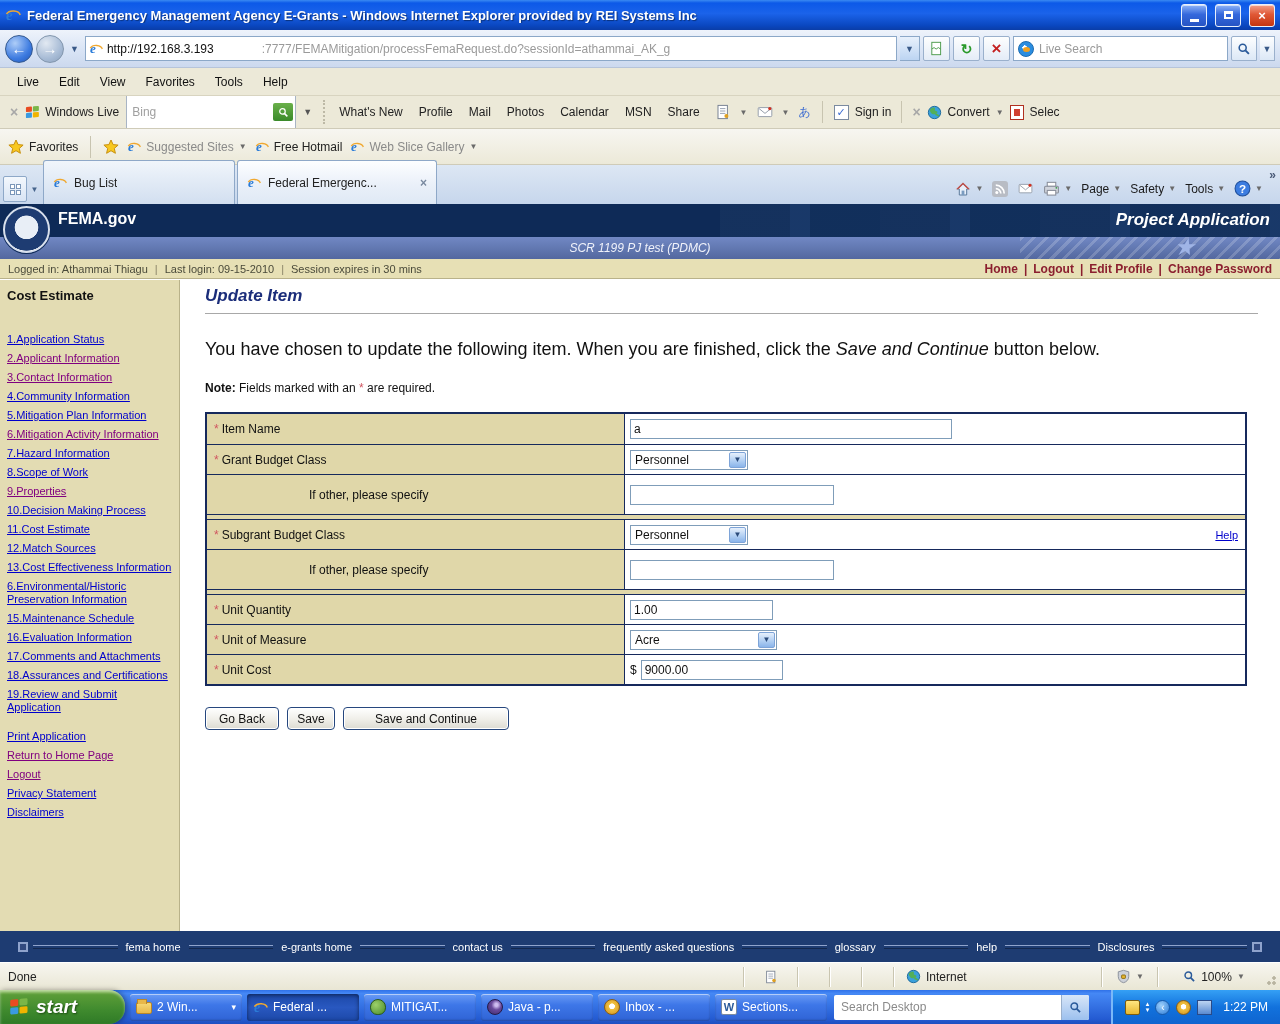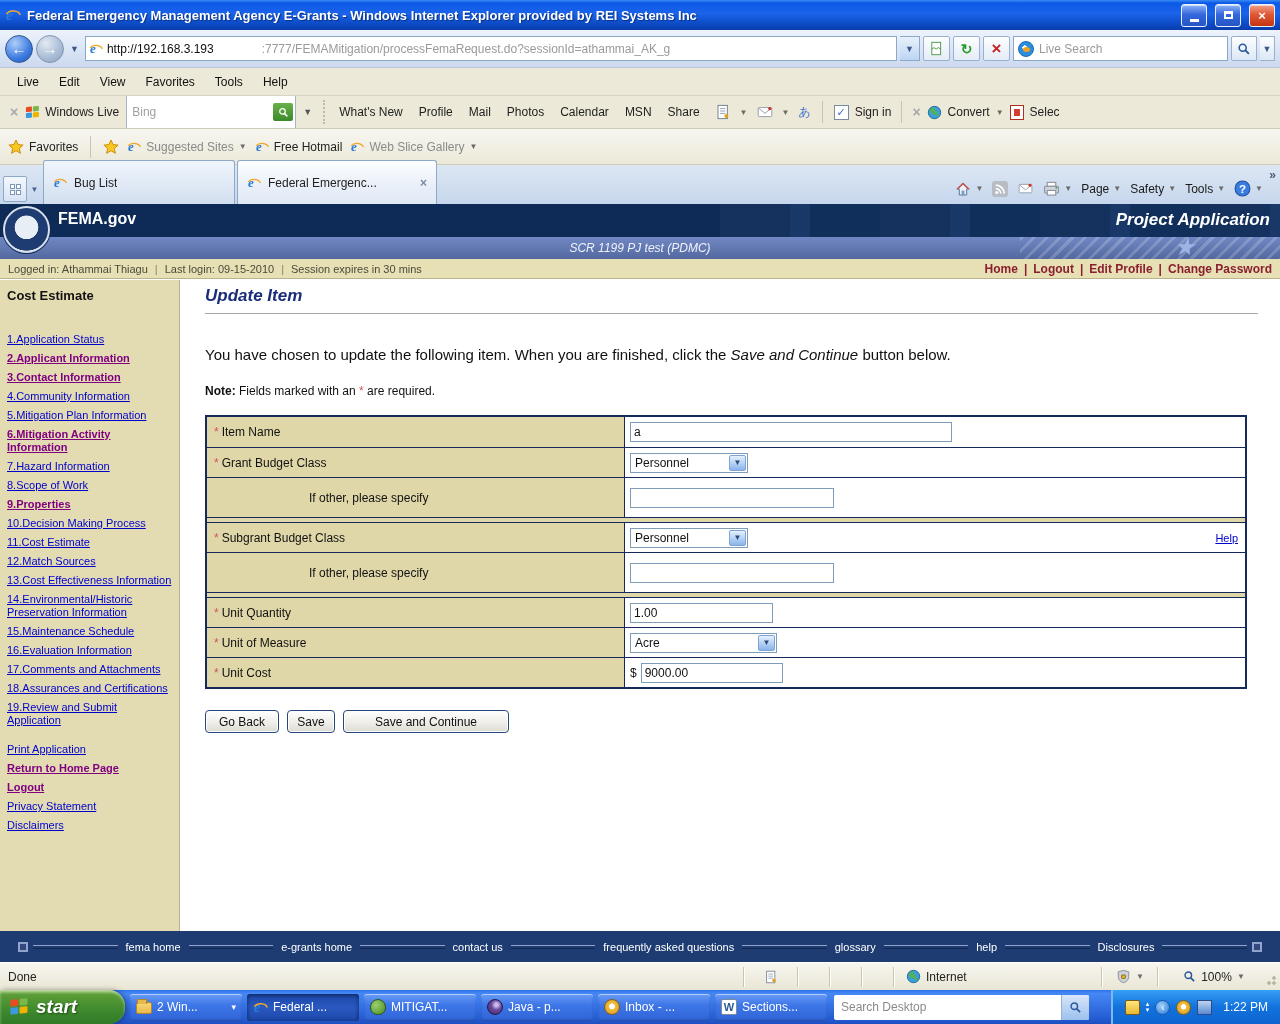--- a/index.html
+++ b/index.html
@@ -112,26 +112,26 @@
   .sess-sep { color:#8a8468; margin:0 7px; }
   #session-links { margin-left:auto; display:flex; align-items:center; font-size:12px; }
   .sess-link { color:#8b1f2f; font-weight:bold; text-decoration:none; cursor:pointer; }
   .sess-bar-sep { color:#8b1f2f; margin:0 6px; font-weight:bold; }
 
   
   .mainarea { position:absolute; top:280px; left:0; width:100%; height:651px; background:#fff; }
   .sidebar { position:absolute; left:0; top:0; width:180px; height:100%; background:#e3dcb3; border-right:1px solid #b9b28a; padding:8px 6px 0 7px; overflow:hidden; }
   .sidebar-title { font-weight:bold; font-size:13px; color:#111; margin-bottom:30px; }
   .side-link { display:block; font-size:11px; color:#0000cc; text-decoration:underline; margin-bottom:6px; line-height:13px; cursor:pointer; }
-  .side-link.visited { color:#800080;font-weight:bold; }
+  .side-link.visited { color:#800080; }
   #side-footer { margin-top:16px; }
   .content { position:absolute; left:181px; top:0; right:0; height:100%; padding:6px 26px 0 24px; overflow:hidden; }
   .page-title { color:#1b2d7a; font-style:italic; font-weight:bold; font-size:17px; margin-bottom:7px; }
   .rule { border:none; border-top:1px solid #a8a8a8; height:1px; margin:0 -4px 0 0; }
-  .intro { font-size:15px; color:#111; margin-top:32px; }
+  .intro { font-size:18px; color:#111; margin-top:25px; }
   .intro i { font-style:italic; }
   .note { font-size:12px; color:#111; margin-top:21px; }
   .note b { font-weight:bold; }
   .req { color:#d05560; }
 
   
   .formtable { margin-top:17px; width:1042px; border:2px solid #16295c; }
   .frow { display:flex; border-top:1px solid #16295c; }
   .frow:first-child { border-top:none; }
   .fcell-label { width:418px; background:#e0d7a9; display:flex; align-items:center; font-size:12px; color:#111; padding-left:7px; border-right:1px solid #16295c; }
@@ -518,21 +518,21 @@
           <a class="side-link">4.Community Information</a>
           <a class="side-link">5.Mitigation Plan Information</a>
           <a class="side-link visited">6.Mitigation Activity Information</a>
           <a class="side-link">7.Hazard Information</a>
           <a class="side-link">8.Scope of Work</a>
           <a class="side-link visited">9.Properties</a>
           <a class="side-link">10.Decision Making Process</a>
           <a class="side-link">11.Cost Estimate</a>
           <a class="side-link">12.Match Sources</a>
           <a class="side-link">13.Cost Effectiveness Information</a>
-          <a class="side-link">14.Environmental/Historic Preservation Information</a>
+          <a class="side-link">6.Environmental/Historic Preservation Information</a>
           <a class="side-link">15.Maintenance Schedule</a>
           <a class="side-link">16.Evaluation Information</a>
           <a class="side-link">17.Comments and Attachments</a>
           <a class="side-link">18.Assurances and Certifications</a>
           <a class="side-link">19.Review and Submit Application</a>
         </div>
       <div id="side-footer">
           <a class="side-link">Print Application</a>
           <a class="side-link visited">Return to Home Page</a>
           <a class="side-link visited">Logout</a>

